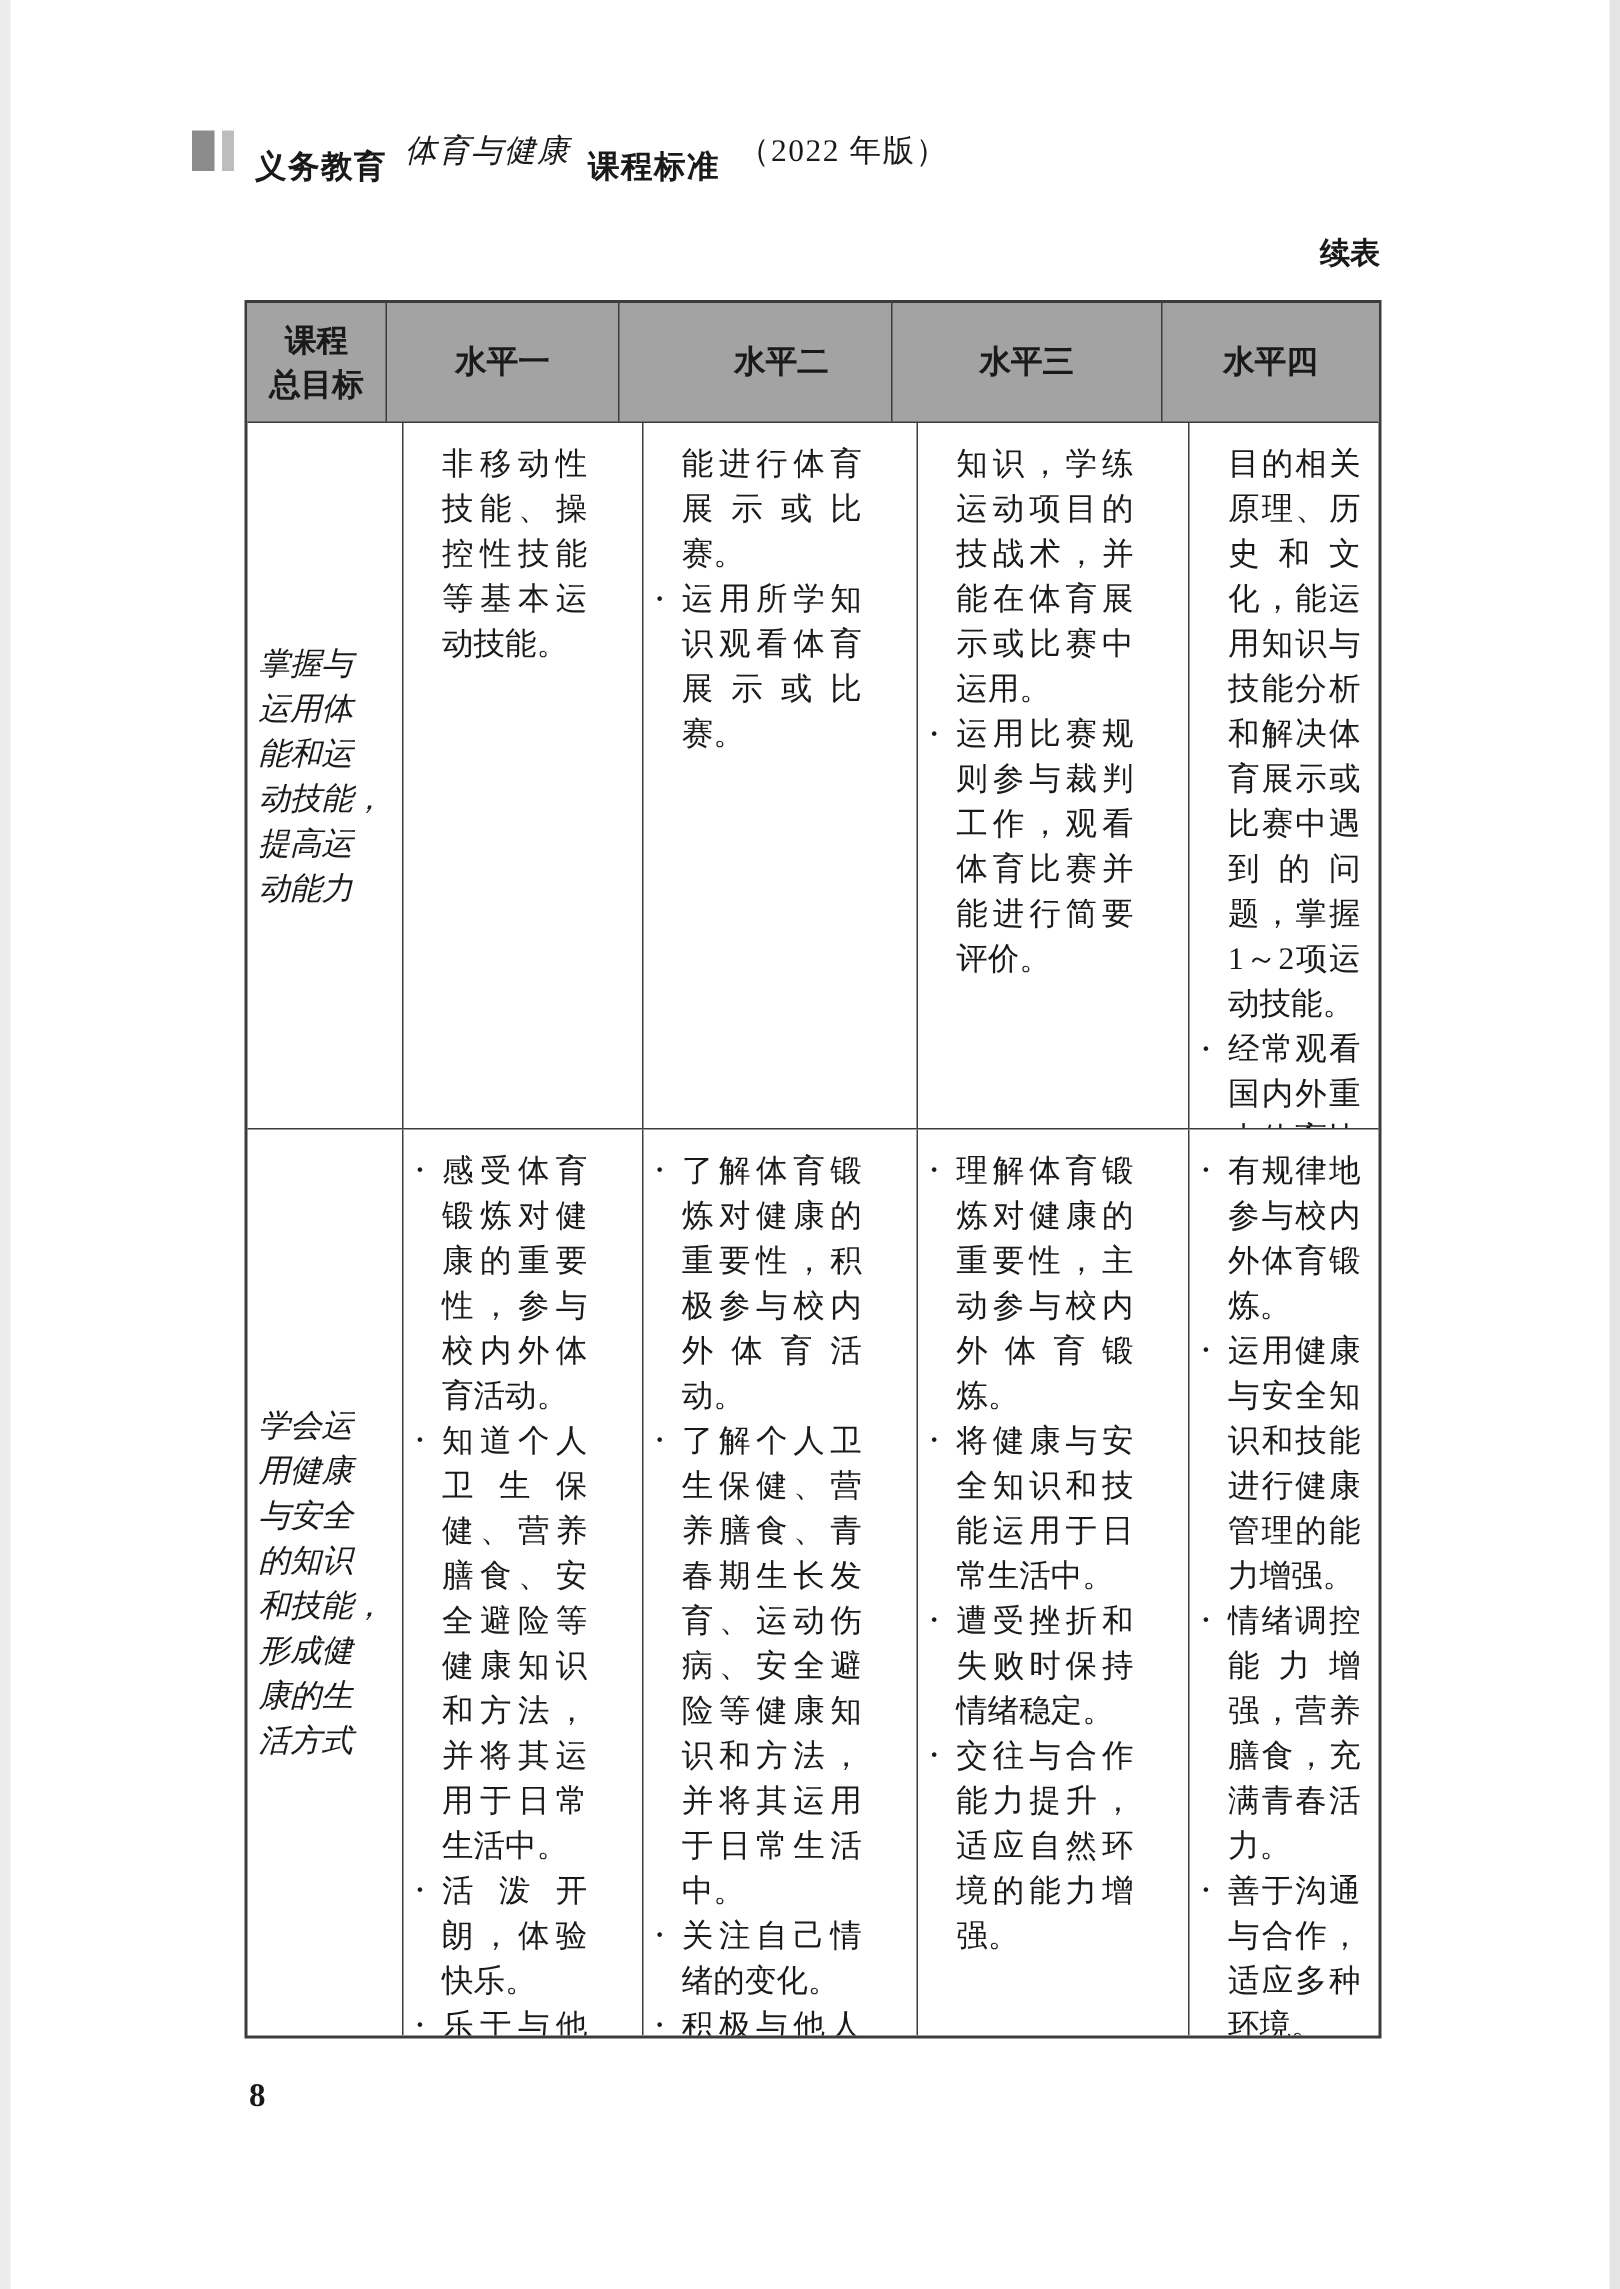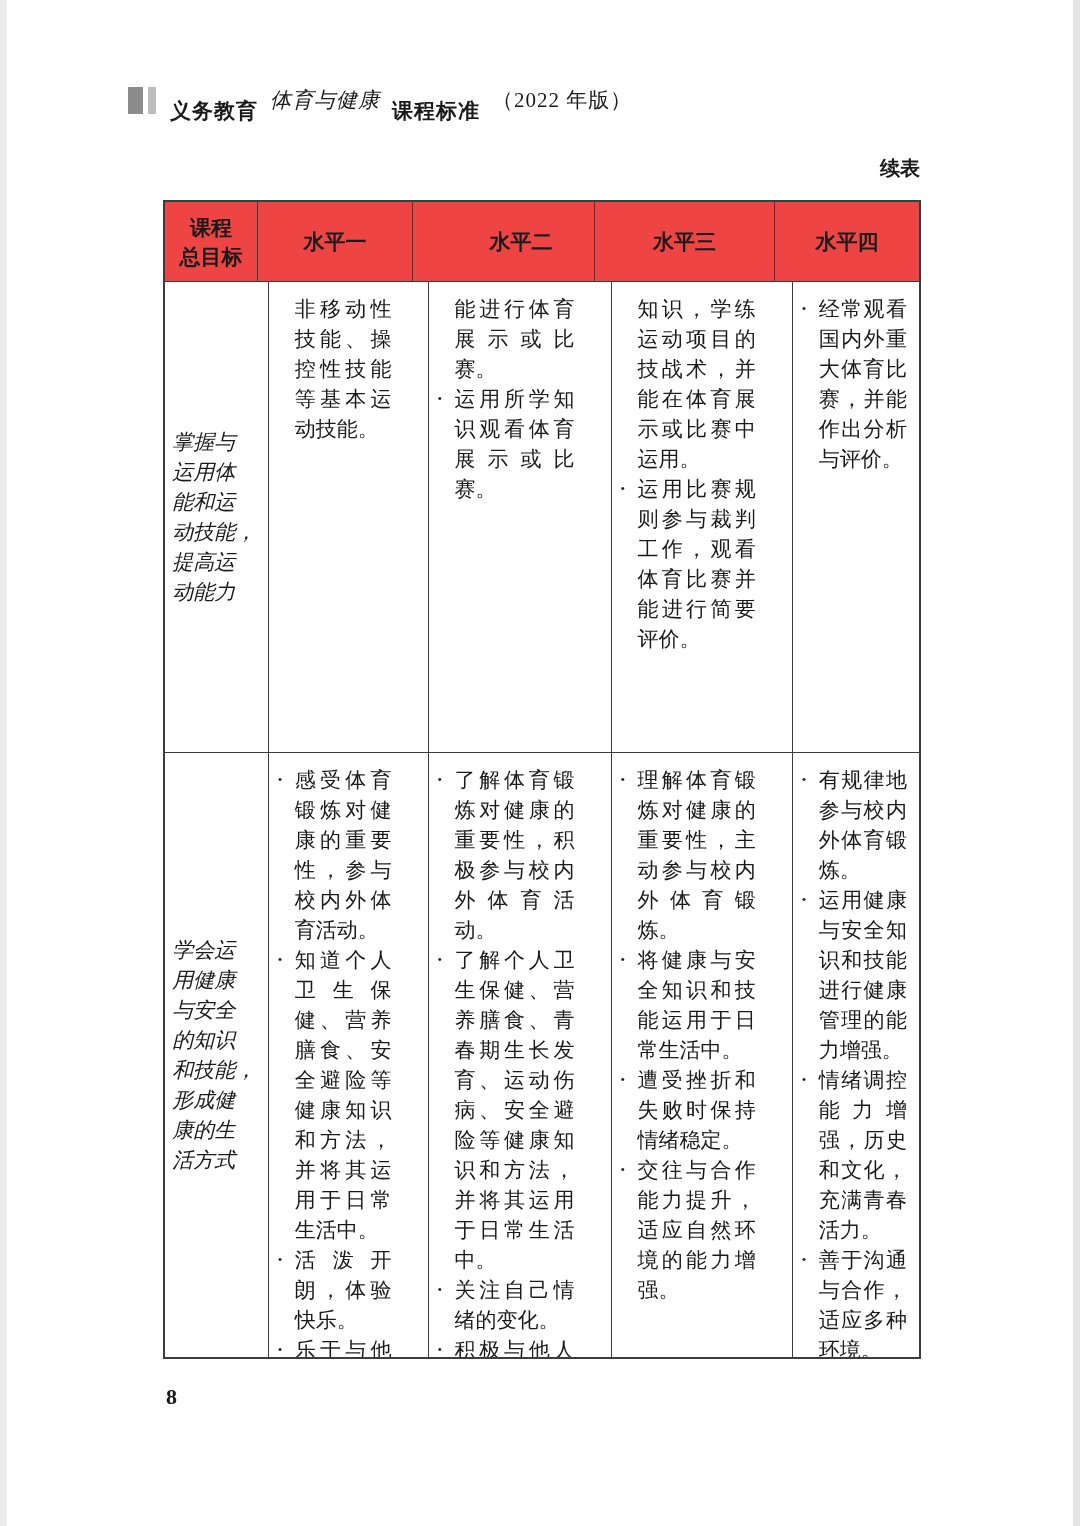--- a/index.html
+++ b/index.html
@@ -36,21 +36,21 @@
     font-weight: bold; font-size: 20px;
   }
 
   
   .goals-table {
     position: absolute; left: 163px; top: 200px; width: 758px;
     border: 2px solid #3c3c3c;
     background: #ffffff;
   }
   .thead {
-    display: flex; background: #ef4444; height: 80px;
+    display: flex; background: #a3a3a3; height: 80px;
     border-bottom: 1.5px solid #3c3c3c;
   }
   .hcell {
     display: flex; align-items: center; justify-content: center;
     border-left: 1.5px solid #3c3c3c;
     font-family: "Liberation Sans", "DejaVu Sans", sans-serif;
     font-weight: bold; font-size: 21px;
   }
   .hcell.c0 { border-left: none; }
   .hlabel { white-space: pre; text-align: center; line-height: 29px; }
@@ -183,20 +183,21 @@
                     <span class="txt">运用比赛规则参与裁判工作，观看体育比赛并能进行简要评价。</span>
                   </div>
                 </div>
             </div>
           
             <div class="lcell c3">
               <div class="items">
 
                   <div class="item c0">
                     <span class="marker"></span>
+                    <span class="txt">目的相关原理、历史和文化，能运用知识与技能分析和解决体育展示或比赛中遇到的问题，掌握1～2项运动技能。</span>
                   </div>
 
                   <div class="item c1">
                     <span class="marker b"></span>
                     <span class="txt">经常观看国内外重大体育比赛，并能作出分析与评价。</span>
                   </div>
                 </div>
             </div>
           </div>
       </div>
@@ -298,21 +299,21 @@
                     <span class="txt">有规律地参与校内外体育锻炼。</span>
                   </div>
 
                   <div class="item c1">
                     <span class="marker b"></span>
                     <span class="txt">运用健康与安全知识和技能进行健康管理的能力增强。</span>
                   </div>
 
                   <div class="item c2">
                     <span class="marker b"></span>
-                    <span class="txt">情绪调控能力增强，历史和文化，充满青春活力。</span>
+                    <span class="txt">情绪调控能力增强，营养膳食，充满青春活力。</span>
                   </div>
 
                   <div class="item c3">
                     <span class="marker b"></span>
                     <span class="txt">善于沟通与合作，适应多种环境。</span>
                   </div>
                 </div>
             </div>
           </div>
       </div>

